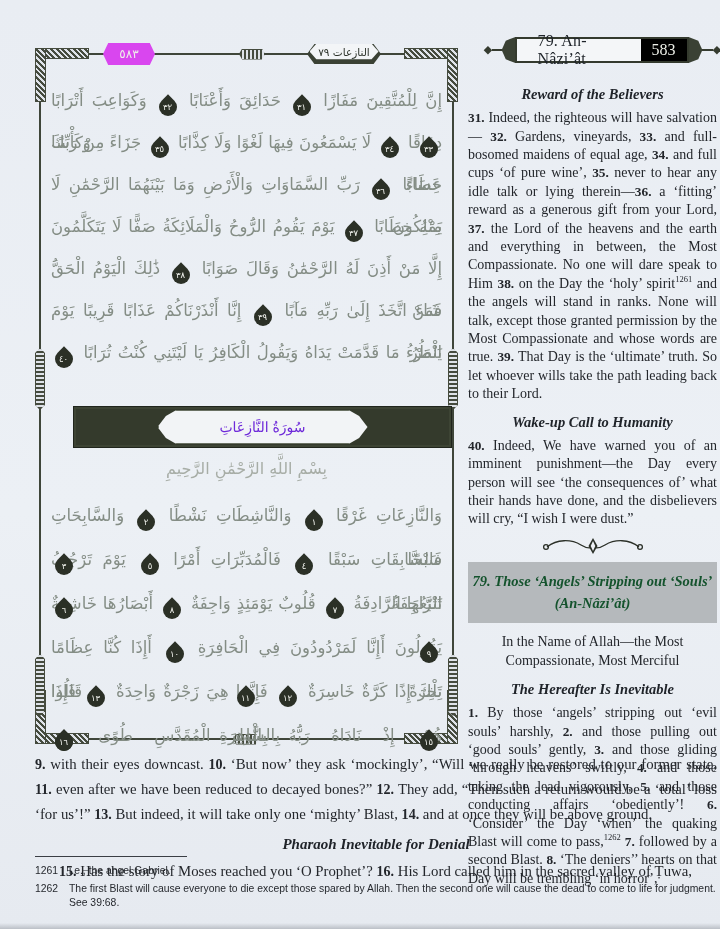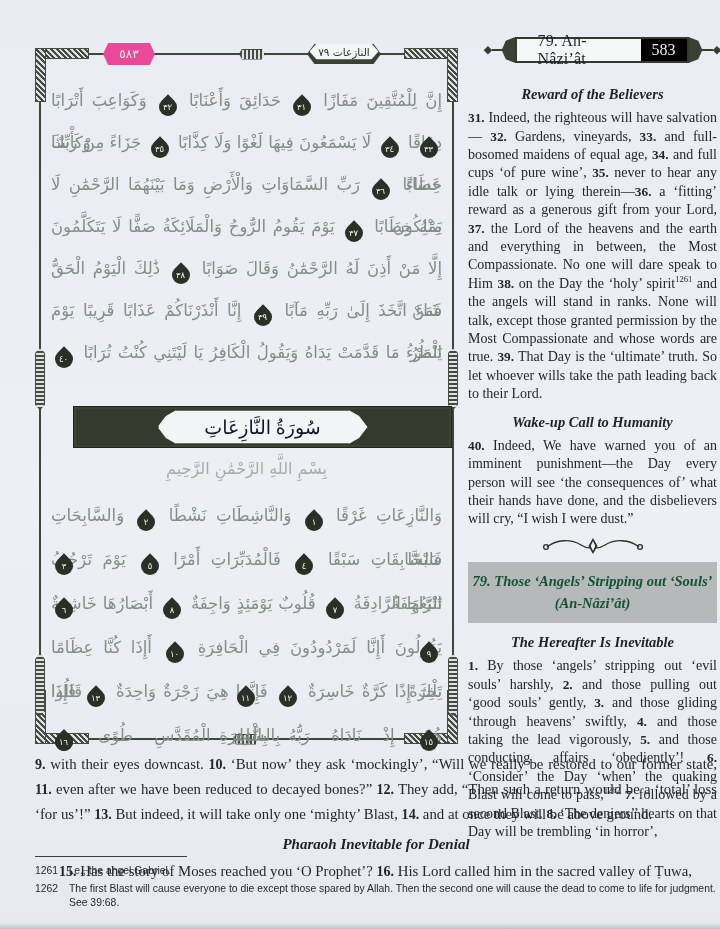--- a/index.html
+++ b/index.html
@@ -34,21 +34,21 @@
   .bead { position:absolute; width:10px; height:62px;
       background:repeating-linear-gradient(0deg,#454b3e 0 2px,#dfe3e9 2px 4px);
       border:1px solid #454b3e; border-radius:5px;
       clip-path:polygon(50% 0,100% 8%,100% 92%,50% 100%,0 92%,0 8%); }
   .mini-orn { position:absolute; width:26px; height:11px;
       background:repeating-linear-gradient(90deg,#454b3e 0 2px,#dfe3e9 2px 4px);
       border:1px solid #454b3e;
       clip-path:polygon(0 50%,12% 0,88% 0,100% 50%,88% 100%,12% 100%); }
   .hexbox { position:absolute; display:flex; align-items:center; justify-content:center;
       clip-path:polygon(0 50%,10% 8%,90% 8%,100% 50%,90% 92%,10% 92%); }
-  .hexbox.dark { background:#ec4899; color:#eef0ea;
+  .hexbox.dark { background:#d946ef; color:#eef0ea;
       font-family:"DejaVu Sans",sans-serif; font-size:12px;align-items:center; }
   .hexwrap { position:absolute; clip-path:polygon(0 50%,10% 4%,90% 4%,100% 50%,90% 96%,10% 96%); background:#3a4134;
       display:flex; align-items:flex-start; justify-content:center; }
   .hexwrap .inner { width:calc(100% - 5px); height:calc(100% - 5px);
       clip-path:polygon(0 50%,10% 4%,90% 4%,100% 50%,90% 96%,10% 96%);
       background:#f3f5f7; color:#2d332b; display:flex; align-items:center; justify-content:center;
       font-family:"DejaVu Sans",sans-serif; font-size:10.5px; }
 
   .ar-body { position:absolute; left:16px; right:16px; top:30px; }
   .ar-line { direction:rtl; text-align:justify; text-align-last:justify;
@@ -61,21 +61,21 @@
   .medallion > span { transform:rotate(-45deg); color:#f4f5f0;
       font-size:8.5px; line-height:1; font-family:"DejaVu Sans",sans-serif; }
 
   .banner { position:absolute; left:22px; width:379px; height:42px; background:#343a2c;
       border:1px solid #20251c; display:flex; align-items:center; justify-content:center;
       box-shadow:inset 0 0 0 2px #3d4434; }
   .banner .cart { width:210px; height:34px; background:#f2f4f6;
       clip-path:polygon(0 50%,4% 18%,9% 0,91% 0,96% 18%,100% 50%,96% 82%,91% 100%,9% 100%,4% 82%);
       box-shadow:inset 0 0 0 1px #6a7163;
       display:flex; align-items:center; justify-content:center;
-      font-family:Liberation Serif, serif; font-size:19px; color:#0f172a; direction:rtl; }
+      font-family:Liberation Sans, sans-serif; font-size:14px; color:#6d28d9; direction:rtl; }
   .basmala { position:absolute; left:0; right:0; text-align:center;
       font-family:"DejaVu Sans",sans-serif; font-size:16px; color:#a7ada6; direction:rtl; }
 
   
   .rc { position:absolute; left:468px; top:76px; width:249px; }
   .head { font-style:italic; font-weight:700; font-size:14.5px; line-height:1.25;
       text-align:center; margin:9px 0 6px; color:#20242a; }
   .vp { font-size:14px; line-height:18.4px; text-align:justify; margin:0; }
   .vp b { font-weight:700; font-size:0.95em; }
   .vp sup { font-size:8.5px; line-height:0; }
@@ -250,20 +250,21 @@
         <path d="M56,2 L60.5,10 L56,18 L51.5,10 Z" fill="#2b3028"></path>
         <path d="M56,5 L58.3,10 L56,15 L53.7,10 Z" fill="#eef1f5"></path>
       </svg>
     </div>
 
     <div class="surah-box">
       <div>79. Those ‘Angels’ Stripping out ‘Souls’</div>
       <div>(An-Nâzi’ât)</div>
     </div>
 
+    <div class="bism-en">In the Name of Allah—the Most Compassionate, Most Merciful</div>
 
     <div class="head">The Hereafter Is Inevitable</div>
     <p class="vp"><b>1.</b> By those ‘angels’ stripping out ‘evil souls’ harshly, <b>2.</b> and those pulling out ‘good souls’ gently, <b>3.</b> and those gliding ‘through heavens’ swiftly, <b>4.</b> and those taking the lead vigorously, <b>5.</b> and those conducting affairs ‘obediently’! <b>6.</b> ‘Consider’ the Day ‘when’ the quaking Blast will come to pass,<sup>1262</sup> <b>7.</b> followed by a second Blast. <b>8.</b> ‘The deniers’’ hearts on that Day will be trembling ‘in horror’,</p>
   </div>
 
   <div class="bb">
     <p class="vp"><b>9.</b> with their eyes downcast. <b>10.</b> ‘But now’ they ask ‘mockingly’, “Will we really be restored to our former state, <b>11.</b> even after we have been reduced to decayed bones?” <b>12.</b> They add, “Then such a return would be a ‘total’ loss ‘for us’!” <b>13.</b> But indeed, it will take only one ‘mighty’ Blast, <b>14.</b> and at once they will be above ground.</p>
     <div class="head">Pharaoh Inevitable  for Denial</div>
     <p class="vp" style="text-indent:24px; text-align:left;"><b>15.</b> Has the story of Moses reached you ‘O Prophet’? <b>16.</b> His Lord called him in the sacred valley of Ṭuwa,</p>
   </div>

